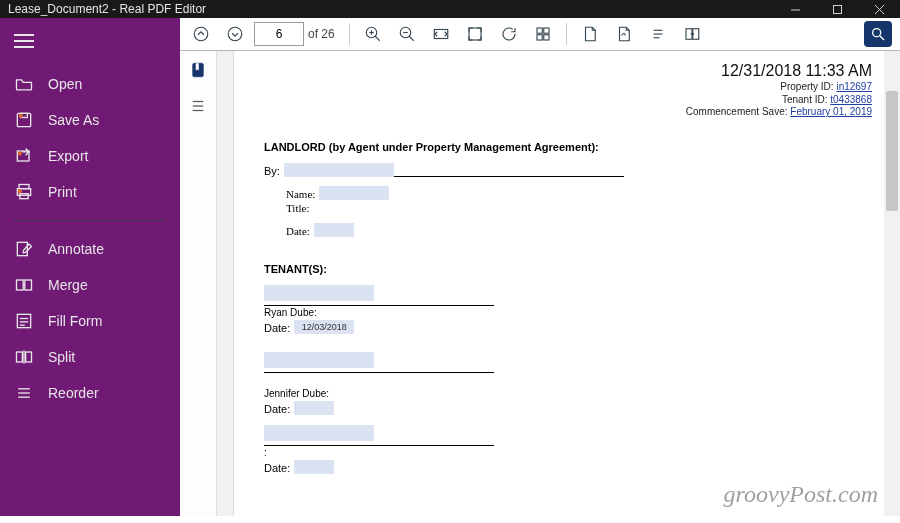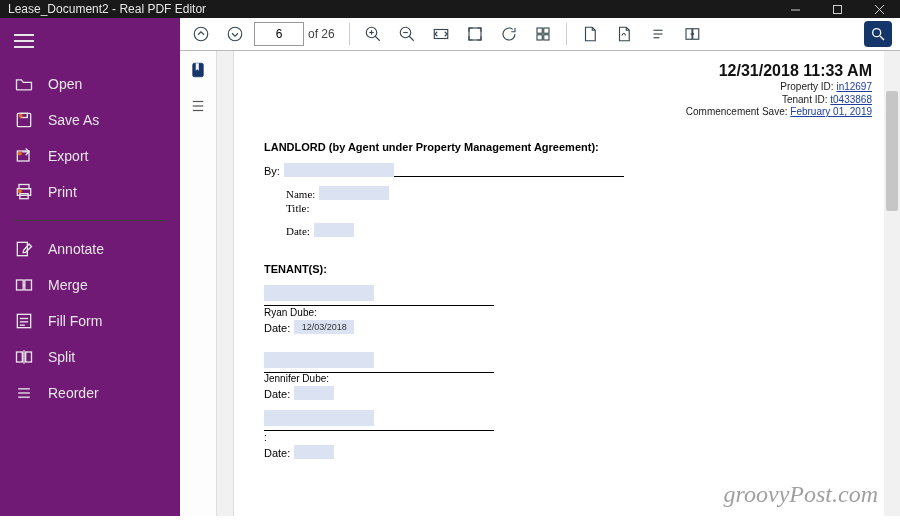--- a/index.html
+++ b/index.html
@@ -149,21 +149,21 @@
     padding: 10px 28px 10px 30px;
     background:#fff;
     position: relative;
     font-size: 11px;
     color:#000;
   }
   .page-head-right {
     text-align: right;
     line-height: 1.25;
   }
-  .datetime { font-size: 16px; font-weight: 700; color:#111; }
+  .datetime { font-size: 16px; font-weight: 400; color:#111; }
   .meta-line { font-size: 10px; color:#222; }
   .meta-line a { color:#2040a0; text-decoration: underline; }
   .section-title { font-weight: bold; font-size: 11px; margin-top: 22px; }
   .row { display:flex; align-items: flex-end; margin-top: 9px; font-size: 11px; }
   .lbl { margin-right: 4px; }
   .fill {
     background: #dbe3f2;
     height: 14px;
     display: inline-block;
   }
@@ -484,21 +484,21 @@
               <span class="lbl">Date:</span>
               <span class="fill" style="width:60px;height:14px;display:inline-flex;align-items:center;justify-content:center;font-size:9px;color:#333">
                   <span>12/03/2018</span>
                 </span>
             </div>
           </div>
 
           <div class="sigblock" style="margin-top:18px">
             <div class="fill" style="width:110px;height:16px;margin-bottom:2px"></div>
             <div style="border-bottom:1px solid #000;width:230px"></div>
-            <div style="font-size:10px;margin-top:0">Jennifer Dube:</div>
+            <div style="font-size:10px;margin-top:15px">Jennifer Dube:</div>
             <div class="row" style="margin-top:2px">
               <span class="lbl">Date:</span>
               <span class="fill" style="width:40px"></span>
             </div>
           </div>
 
           <div class="sigblock" style="margin-top:10px">
             <div class="fill" style="width:110px;height:16px;margin-bottom:2px"></div>
             <div style="border-bottom:1px solid #000;width:230px"></div>
             <div style="font-size:10px;margin-top:1px">:</div>

